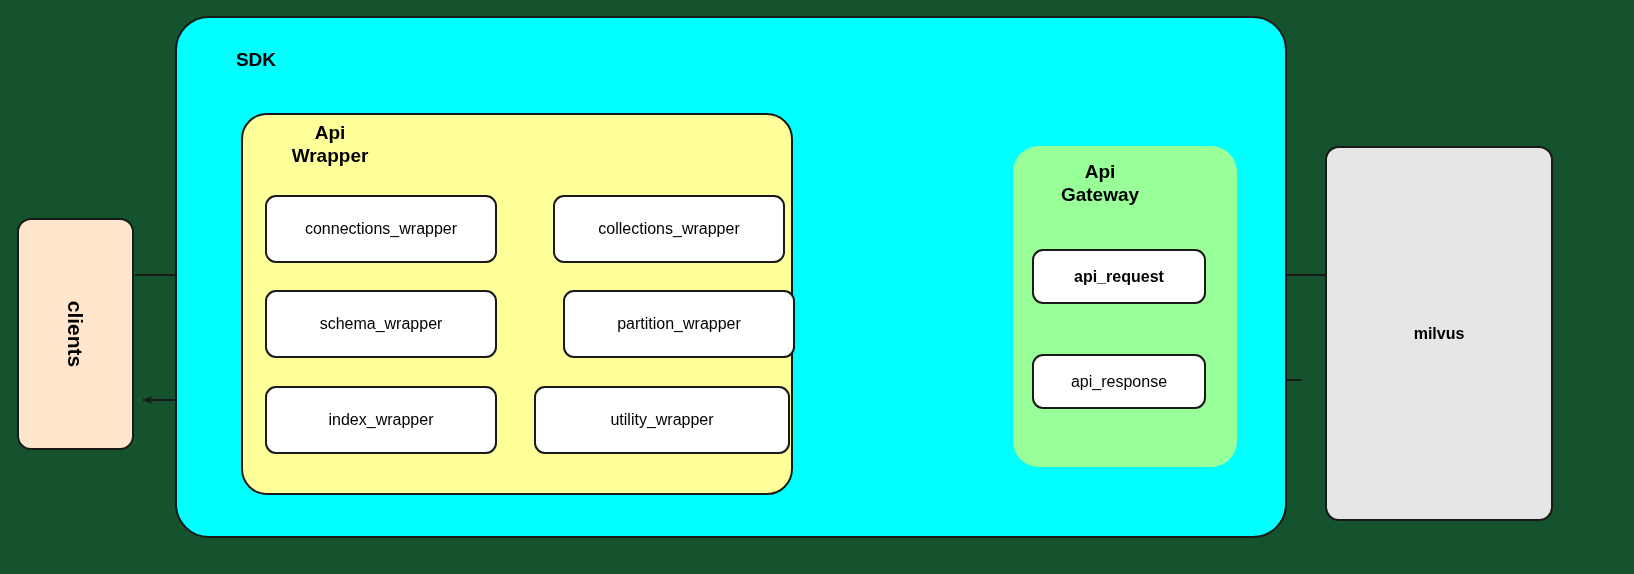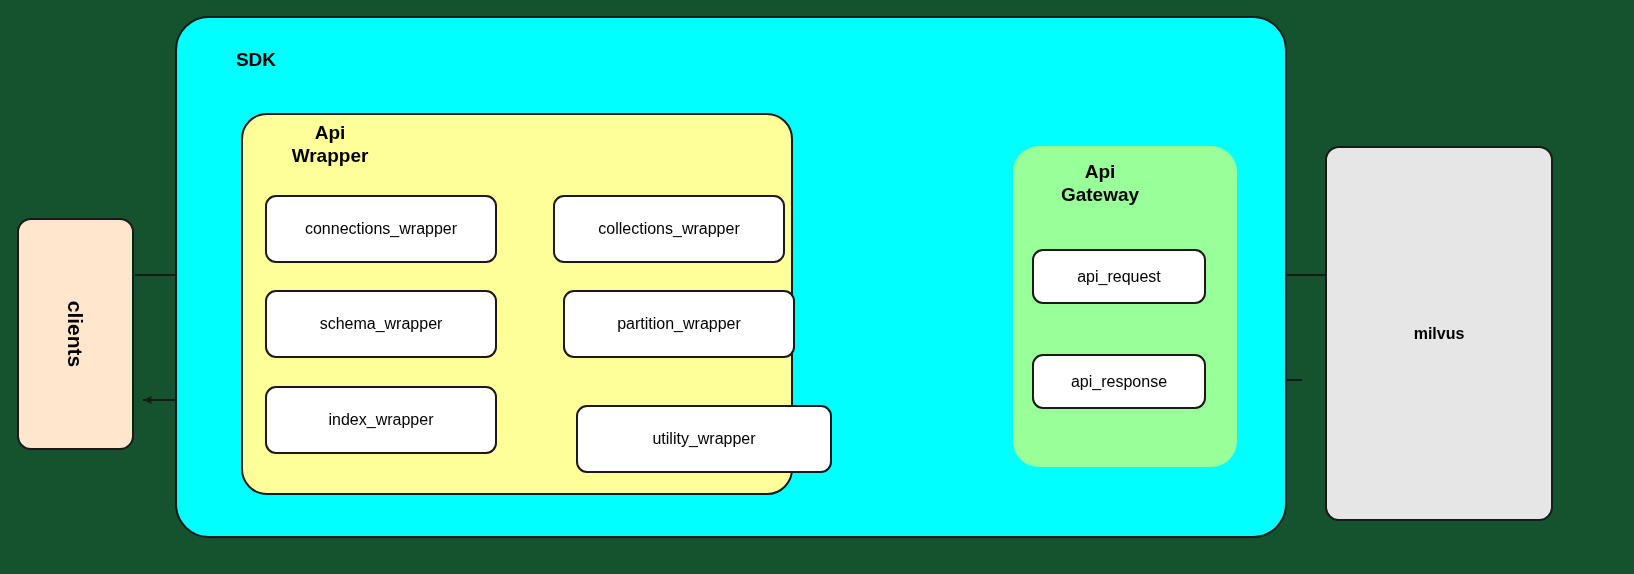--- a/index.html
+++ b/index.html
@@ -88,23 +88,23 @@
     background: #ffffff;
     border-radius: 11px;
     font-size: 16px;
     font-weight: normal;
   }
   #node-connections-wrapper { left: 265px; top: 195px; width: 232px; height: 68px; }
   #node-collections-wrapper { left: 553px; top: 195px; width: 232px; height: 68px; }
   #node-schema-wrapper      { left: 265px; top: 290px; width: 232px; height: 68px; }
   #node-partition-wrapper   { left: 563px; top: 290px; width: 232px; height: 68px; }
   #node-index-wrapper       { left: 265px; top: 386px; width: 232px; height: 68px; }
-  #node-utility-wrapper     { left: 576px; top: 386px; width: 256px; height: 68px; margin-top: 19px; }
-
-  #node-api-request  { left: 1032px; top: 249px; width: 174px; height: 55px; }
+  #node-utility-wrapper     { left: 534px; top: 386px; width: 256px; height: 68px; }
+
+  #node-api-request  { left: 1032px; top: 249px; width: 174px; height: 55px; font-weight: bold; }
   #node-api-response { left: 1032px; top: 354px; width: 174px; height: 55px; }
   #node-checker      { left: 860px; top: 354px; width: 116px; height: 55px; }
 
   
   #node-clients {
     left: 17px;
     top: 218px;
     width: 117px;
     height: 232px;
     background: #ffe6cc;

